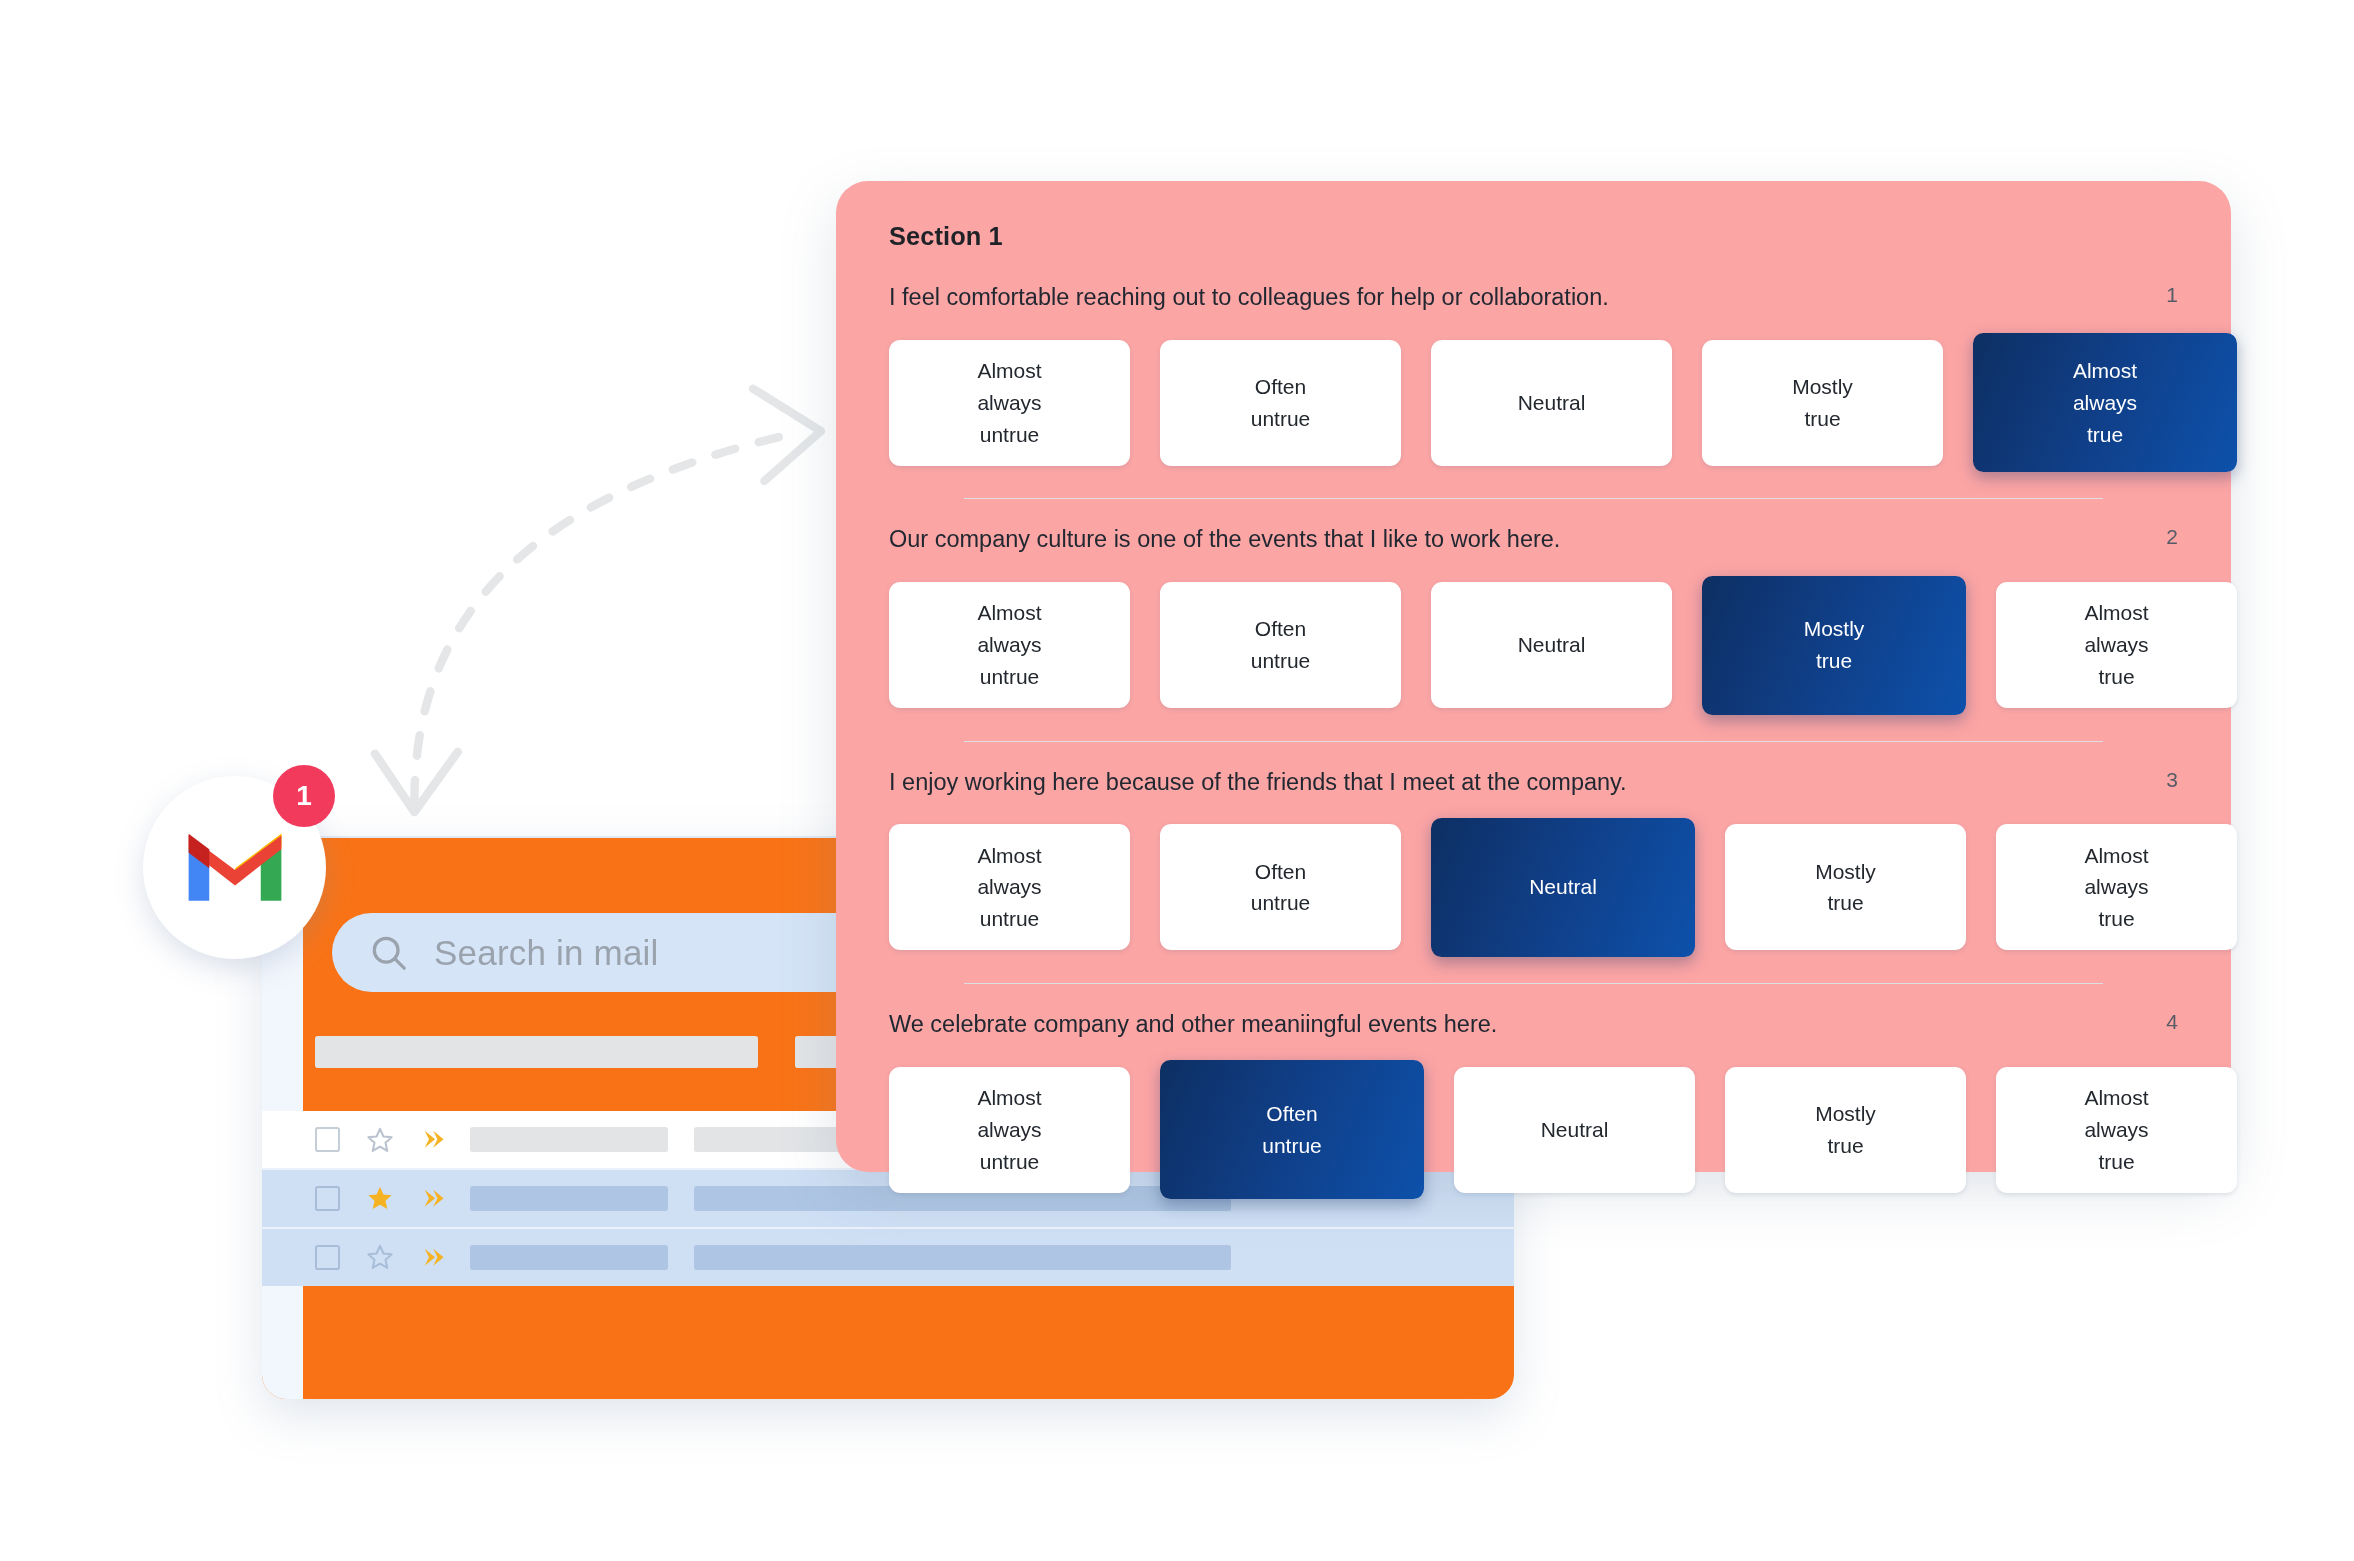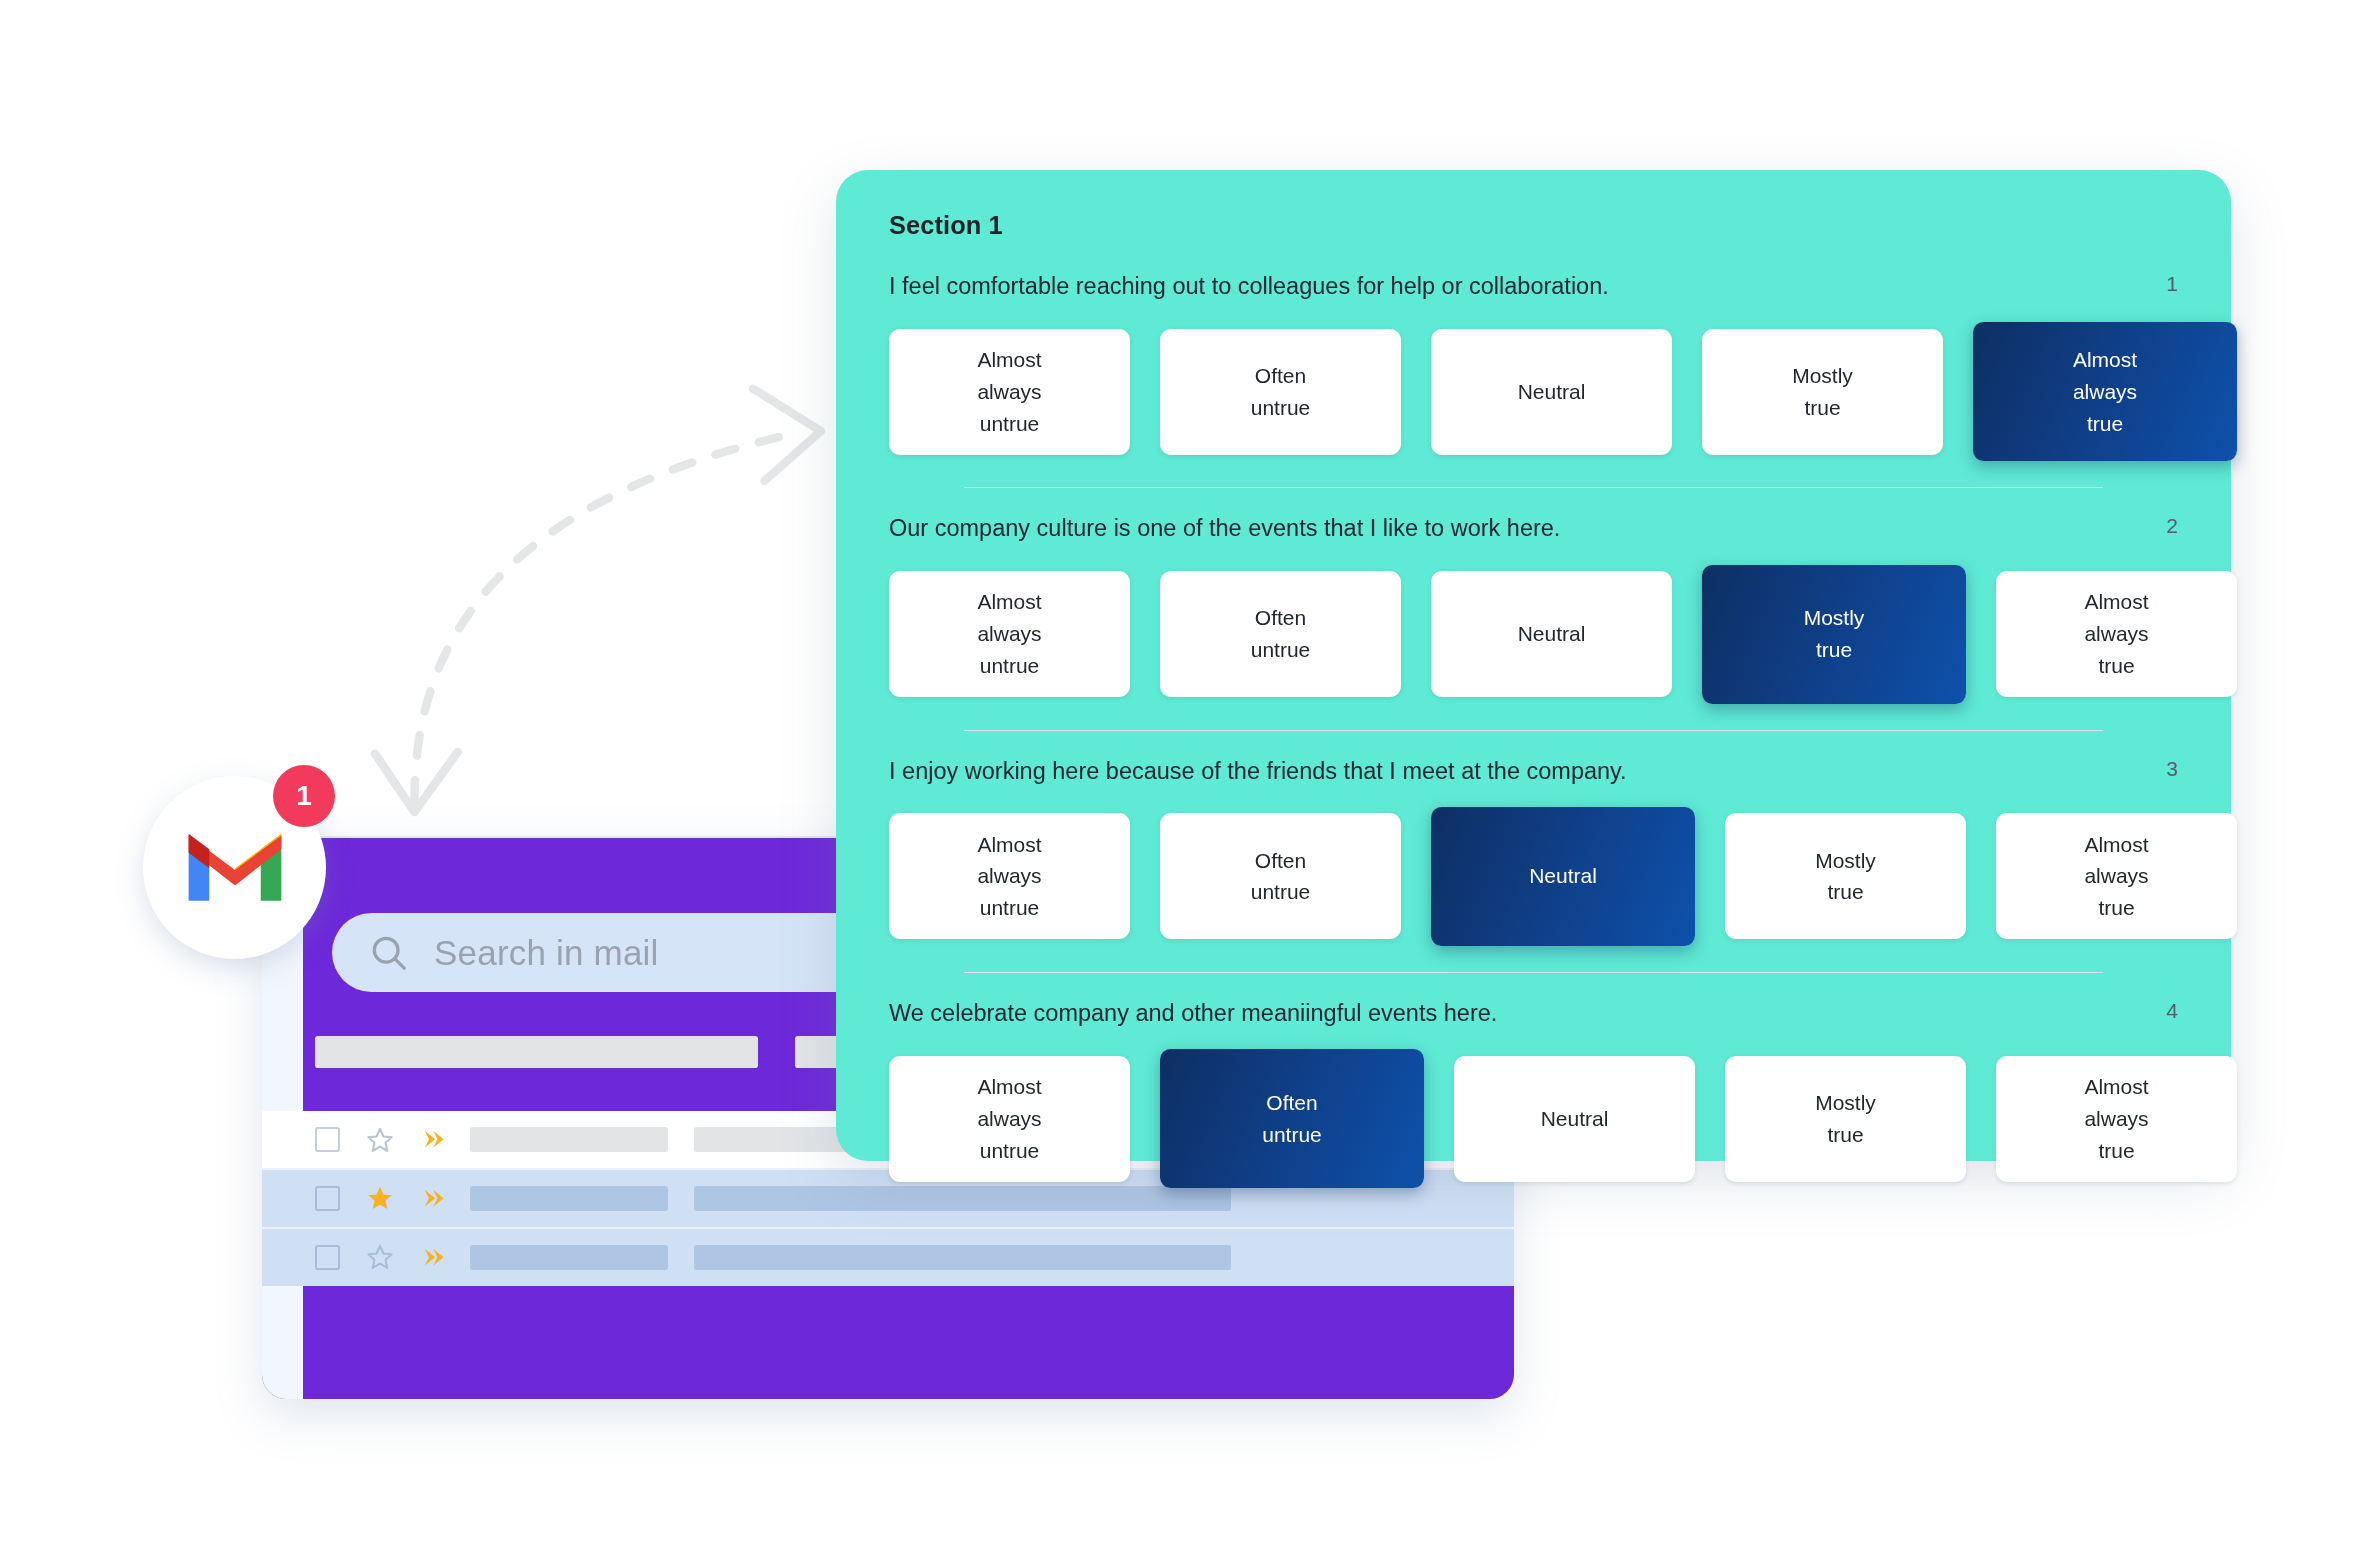--- a/index.html
+++ b/index.html
@@ -29,21 +29,21 @@
     pointer-events: none;
   }
 
   
   #gmail-window {
     position: absolute;
     left: 262px;
     top: 836px;
     width: 1252px;
     height: 563px;
-    background: #6d28d9;
+    background: #f97316;
     border-radius: 24.5px;
     box-shadow: 0 17px 47px rgba(120,140,175,0.22);
     overflow: hidden;
   }
   #gmail-topline {
     position: absolute;
     left: 0; top: 0;
     width: 100%;
     height: 1.9px;
     background: #dfe8f5;
@@ -163,24 +163,24 @@
     display: flex;
     align-items: center;
     justify-content: center;
     z-index: 7;
   }
 
   
   #survey-panel {
     position: absolute;
     left: 836px;
-    top: 170px;
+    top: 181px;
     width: 1395px;
     height: 991px;
-    background: #5eead4;
+    background: #fca5a5;
     border-radius: 32px;
     box-shadow: 0 21px 56px rgba(120,135,160,0.22);
     padding: 41px 53px 0 53px;
     z-index: 5;
   }
 
   #section-title {
     font-size: 25.4px;
     font-weight: 700;
     color: #1f2328;

